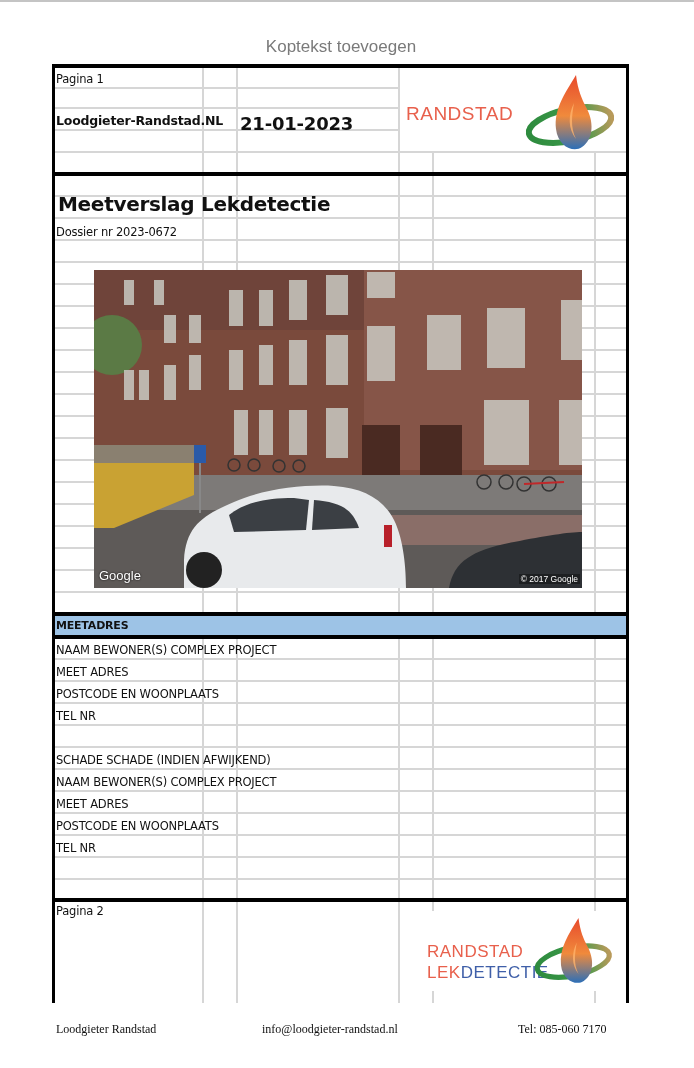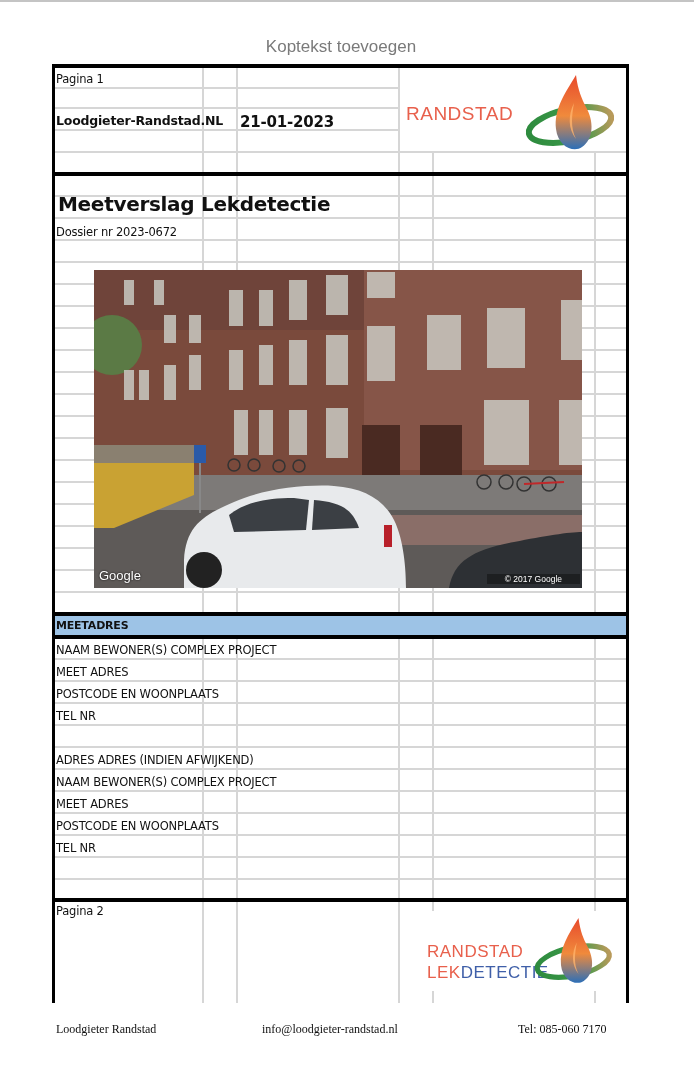--- a/index.html
+++ b/index.html
@@ -107,21 +107,21 @@
   <div class="thick-h" style="top:-1px"></div>
   <div class="thick-h" style="top:107px"></div>
   <div class="thick-h" style="top:547px"></div>
   <div class="thick-h" style="top:570px"></div>
   <div class="thick-h" style="top:833px"></div>
   <div class="thick-v" style="left:-1px;top:0;height:938px"></div>
   <div class="thick-v" style="left:573px;top:0;height:938px"></div>
 
   <div class="cell-text" style="left:3px;top:7px">Pagina 1</div>
   <div class="cell-text bold" style="left:3px;top:48px;font-size:12.5px">Loodgieter-Randstad.NL</div>
-  <div class="cell-text bold" style="left:187px;top:48px;font-size:15px">21-01-2023</div>
+  <div class="cell-text bold" style="left:187px;top:48px;font-size:18px">21-01-2023</div>
 
   <div class="logo" style="left:353px;top:6px;width:215px;height:84px">
     <div class="logo-line1" style="left:0;top:32px">RANDSTAD</div>
     <svg style="position:absolute;left:118px;top:2px" width="96" height="82" viewBox="0 0 96 82">
       <defs>
         <linearGradient id="fl1" x1="0" y1="0" x2="0" y2="1">
           <stop offset="0" stop-color="#e84a2c"></stop>
           <stop offset="0.55" stop-color="#f08a3c"></stop>
           <stop offset="1" stop-color="#2c6fb8"></stop>
         </linearGradient>
@@ -209,31 +209,31 @@
         <circle cx="140" cy="195" r="6"></circle>
           <circle cx="160" cy="195" r="6"></circle>
         <circle cx="185" cy="196" r="6"></circle>
           <circle cx="205" cy="196" r="6"></circle>
       </g>
       <g stroke="#c0282a" stroke-width="2" fill="none">
         <line x1="430" y1="214" x2="470" y2="212"></line>
       </g>
     </svg>
     <div style="position:absolute;left:5px;top:298px;color:#fff;font-family:'Liberation Sans',sans-serif;font-size:13px;text-shadow:0 0 2px #000">Google</div>
-    <div style="position:absolute;right:2px;top:304px;color:#fff;font-family:'Liberation Sans',sans-serif;font-size:8.5px;background:rgba(0,0,0,0.35);padding:0 18px">© 2017 Google</div>
+    <div style="position:absolute;right:2px;top:304px;color:#fff;font-family:'Liberation Sans',sans-serif;font-size:8.5px;background:rgba(0,0,0,0.35);padding:0 2px">© 2017 Google</div>
   </div>
 
   <div class="cell-text bold" style="left:3px;top:554px;font-size:11px">MEETADRES</div>
 
   <div class="cell-text" style="left:3px;top:578px">NAAM BEWONER(S) COMPLEX PROJECT</div>
   <div class="cell-text" style="left:3px;top:600px">MEET ADRES</div>
   <div class="cell-text" style="left:3px;top:622px">POSTCODE EN WOONPLAATS</div>
   <div class="cell-text" style="left:3px;top:644px">TEL NR</div>
 
-  <div class="cell-text" style="left:3px;top:688px">ADRES ADRES (INDIEN AFWIJKEND)</div>
+  <div class="cell-text" style="left:3px;top:688px">SCHADE SCHADE (INDIEN AFWIJKEND)</div>
   <div class="cell-text" style="left:3px;top:710px">NAAM BEWONER(S) COMPLEX PROJECT</div>
   <div class="cell-text" style="left:3px;top:732px">MEET ADRES</div>
   <div class="cell-text" style="left:3px;top:754px">POSTCODE EN WOONPLAATS</div>
   <div class="cell-text" style="left:3px;top:776px">TEL NR</div>
 
   <div class="cell-text" style="left:3px;top:839px">Pagina 2</div>
 
   <div class="logo" style="left:374px;top:850px;width:190px;height:75px">
     <div class="logo-line1" style="left:0;top:27px;font-size:17px">RANDSTAD</div>
     <div class="logo-line2" style="left:0;top:48px;font-size:17px">

